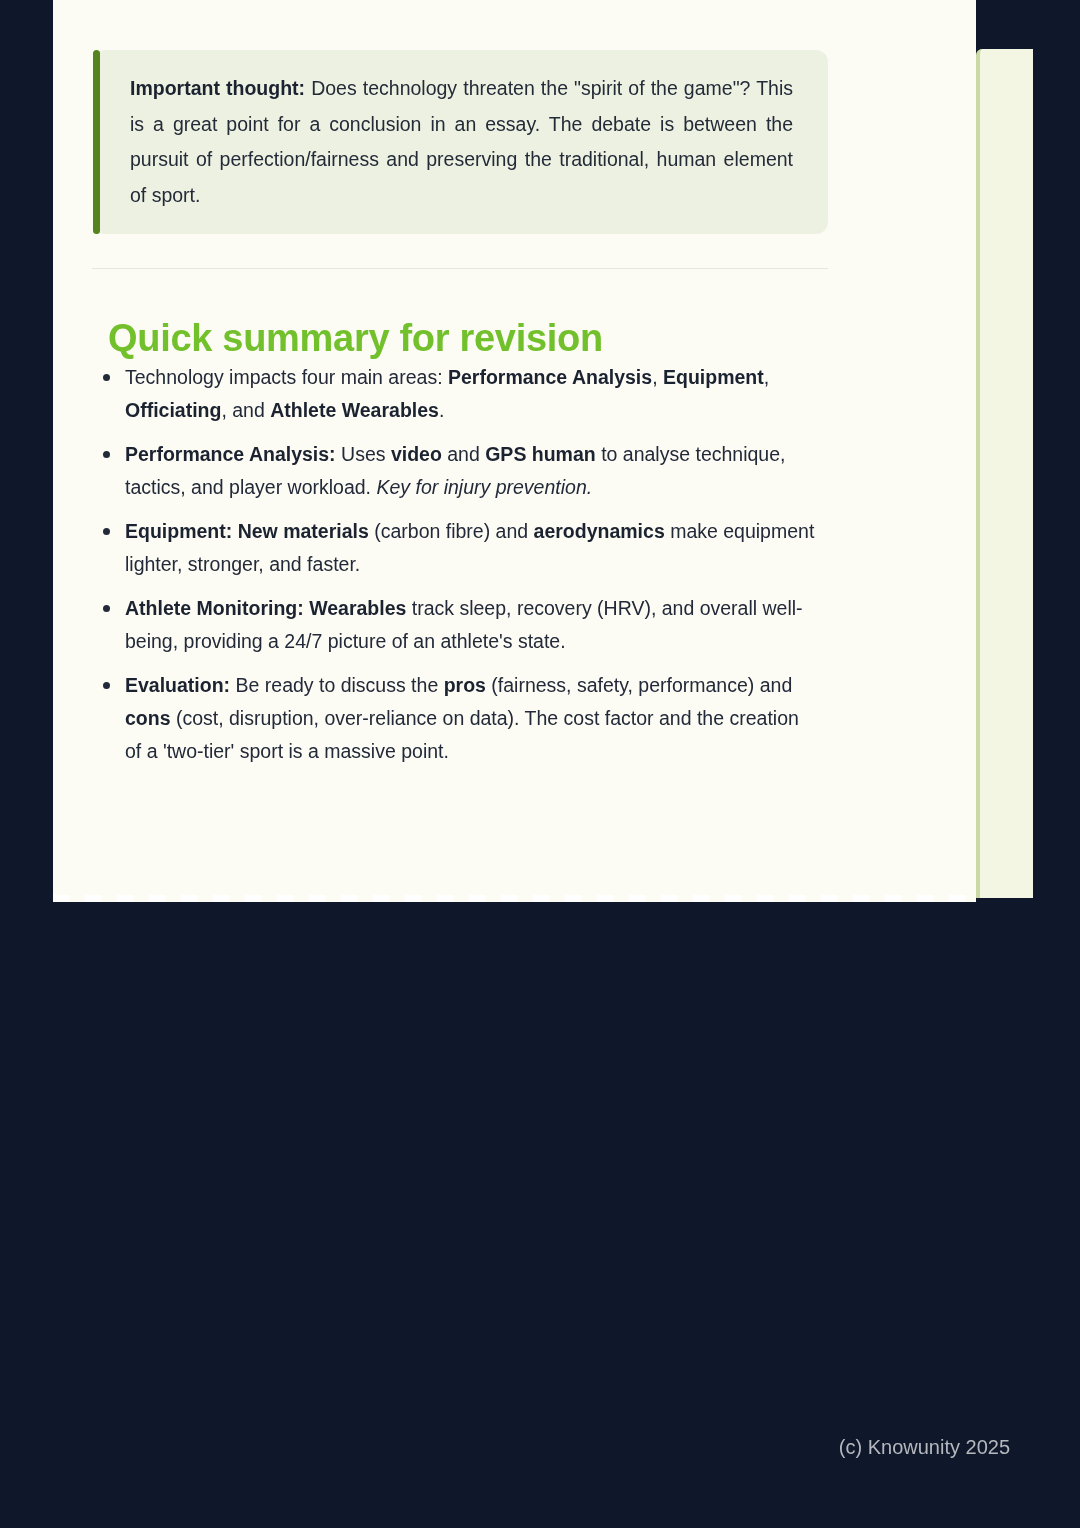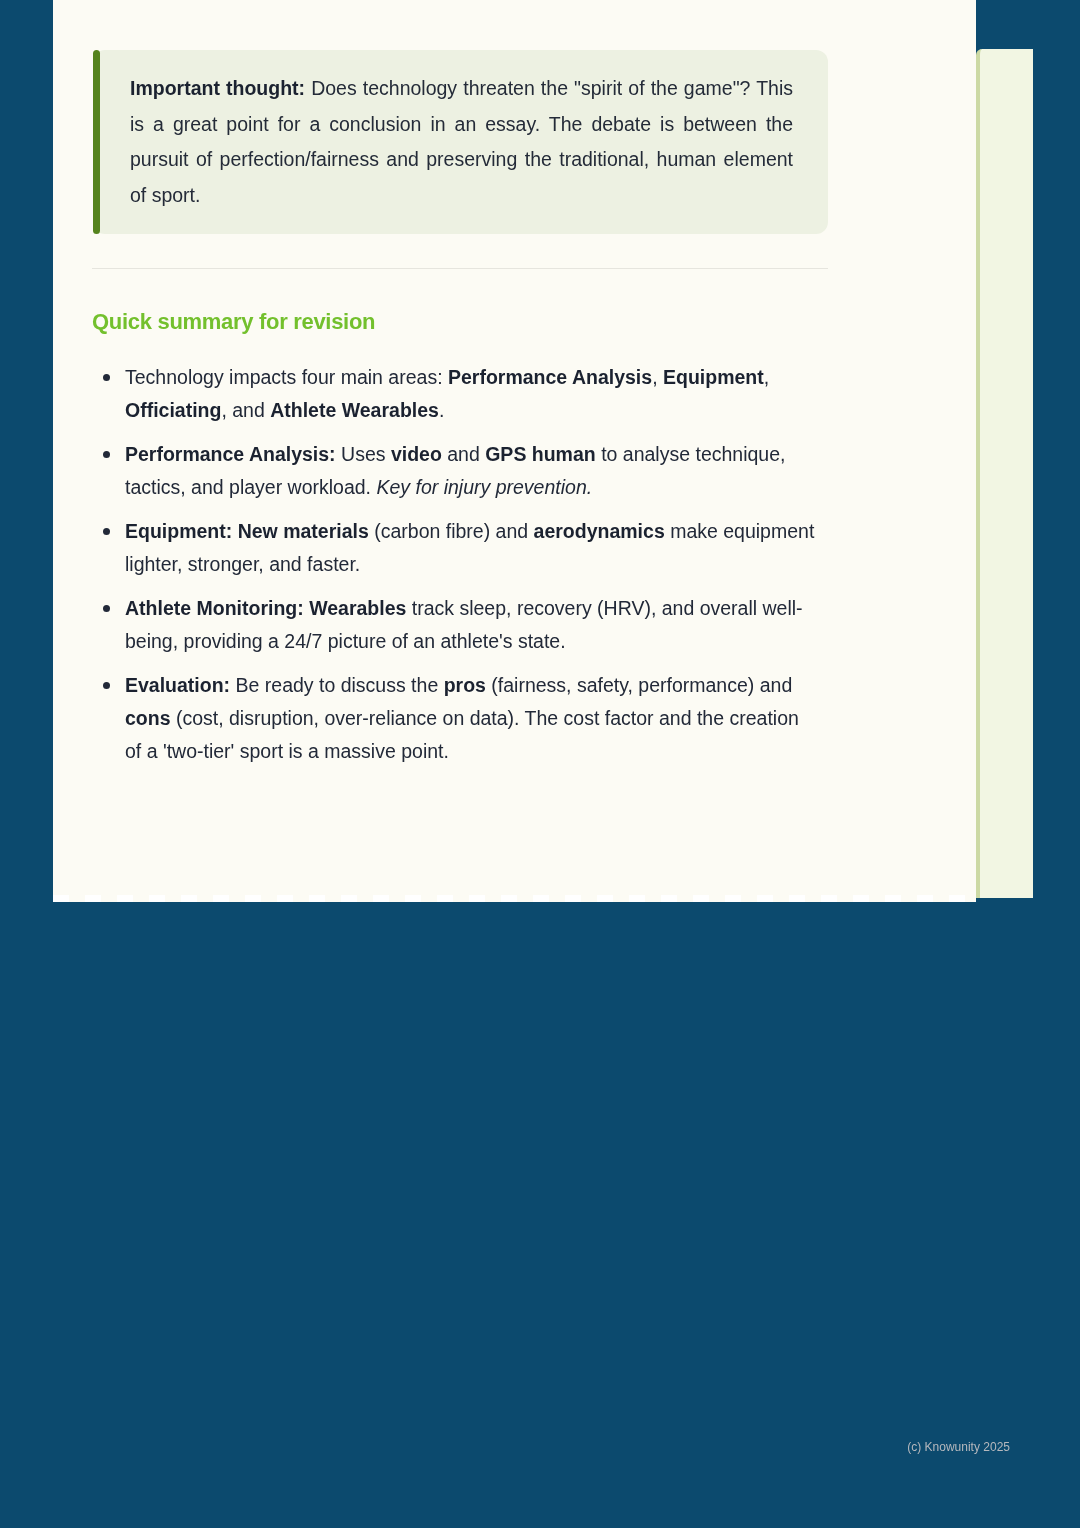--- a/index.html
+++ b/index.html
@@ -5,21 +5,21 @@
   * { box-sizing: border-box; }
   html, body { margin: 0; padding: 0; }
   body {
     background: #ffffff;
     font-family: "Liberation Sans", sans-serif;
   }
   .screen {
     position: relative;
     width: 1080px;
     height: 1528px;
-    background: #0c4a6e;
+    background: #0f172a;
     overflow: hidden;
   }
   
   .page {
     position: absolute;
     left: 53px;
     top: 0;
     width: 923px;
     height: 902px;
     background: #fcfbf4;
@@ -76,22 +76,22 @@
     left: 39px;
     top: 268px;
     width: 736px;
     height: 1px;
     background: #e6e5de;
   }
   .heading {
     position: absolute;
     left: 39px;
     top: 303px;
-    margin: 0;
-    font-size: 22px;
+    margin: 16px;
+    font-size: 38px;
     line-height: 38px;
     font-weight: 700;
     letter-spacing: -0.3px;
     color: #73c02d;
   }
   .bullets {
     position: absolute;
     left: 39px;
     top: 361px;
     width: 726px;
@@ -114,21 +114,21 @@
     top: 13px;
     width: 7px;
     height: 7px;
     border-radius: 50%;
     background: #222938;
   }
   .footer {
     position: absolute;
     top: 1438px;
     right: 70px;
-    font-size: 12px;
+    font-size: 20px;
     line-height: 18px;
     color: #b5b8bd;
   }
 </style>
 </head>
 <body>
 
 <div class="screen">
 
   <div class="page">

